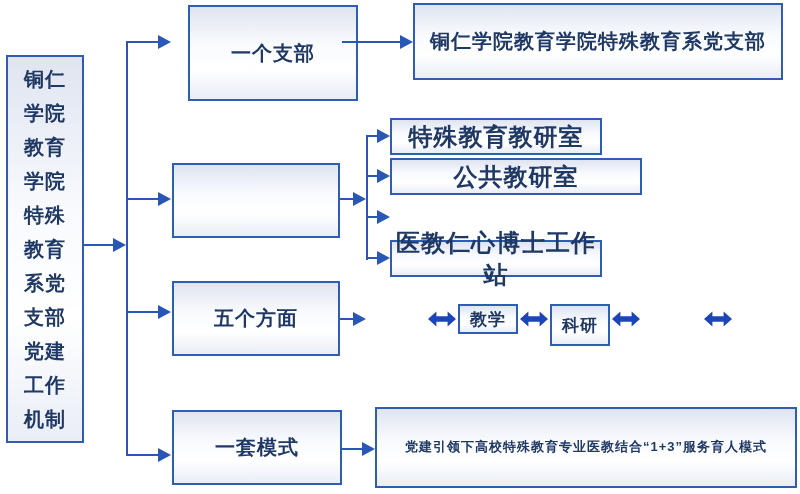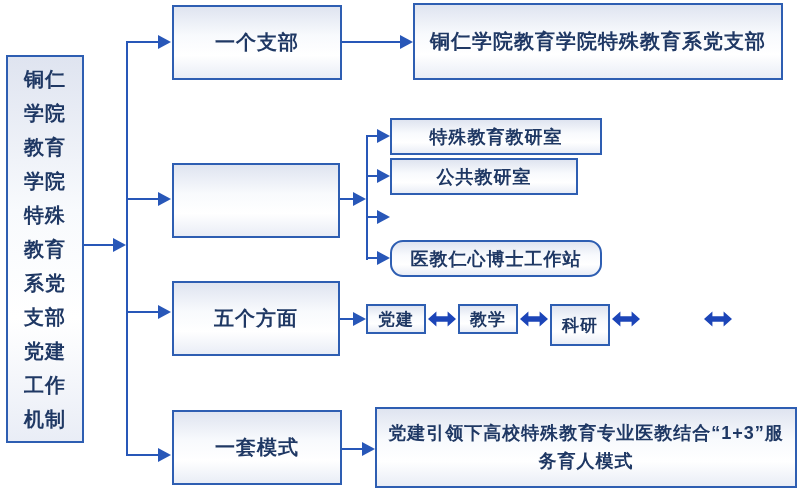--- a/index.html
+++ b/index.html
@@ -17,21 +17,21 @@
   }
   .hline{position:absolute; height:2px; background:var(--connector,#2857b8);}
   .vline{position:absolute; width:2px;  background:var(--connector,#2857b8);}
   .ah{
     position:absolute; width:0; height:0;
     border-top:7px solid transparent; border-bottom:7px solid transparent;
     border-left:13px solid var(--connector,#2857b8);
   }
   .darrow{position:absolute; color:var(--double-arrow,#1c45b8); line-height:0;}
   .root-text{display:inline-block; width:44px; word-break:break-all; line-height:34px; font-size:20px;}
-  .f20{font-size:20px;} .f19{font-size:18px; line-height:1.55;} .f18{font-size:18px;} .f17{font-size:17px;}
+  .f20{font-size:20px;} .f19{font-size:13px; line-height:1.55;} .f18{font-size:24px;} .f17{font-size:17px;}
 </style>
 </head>
 <body>
 
 <div class="stage">
 
   <div class="box" style="left:6px;top:55px;width:78px;height:388px;">
     <span class="root-text">铜仁学院教育学院特殊教育系党支部党建工作机制</span>
   </div>
 
@@ -42,21 +42,21 @@
 
   <div class="hline" style="left:127px;top:41px;width:32px;"></div>
   <div class="ah" style="left:158px;top:35px;"></div>
   <div class="hline" style="left:127px;top:198px;width:32px;"></div>
   <div class="ah" style="left:158px;top:192px;"></div>
   <div class="hline" style="left:127px;top:311px;width:32px;"></div>
   <div class="ah" style="left:158px;top:305px;"></div>
   <div class="hline" style="left:127px;top:454px;width:32px;"></div>
   <div class="ah" style="left:158px;top:448px;"></div>
 
-  <div class="box f20" style="left:172px;top:5px;width:170px;height:75px;">
+  <div class="box f20" style="left:188px;top:5px;width:170px;height:96px;">
     <span>一个支部</span>
   </div>
   <div class="hline" style="left:342px;top:41px;width:60px;"></div>
   <div class="ah" style="left:400px;top:35px;"></div>
   <div class="box f20" style="left:413px;top:3px;width:370px;height:77px;">
     <span>铜仁学院教育学院特殊教育系党支部</span>
   </div>
 
   <div class="box f20" style="left:172px;top:163px;width:168px;height:75px;">
     <span></span>
@@ -66,42 +66,39 @@
   <div class="vline" style="left:366px;top:135px;height:125px;"></div>
 
   <div class="hline" style="left:367px;top:135px;width:11px;"></div>
   <div class="ah" style="left:377px;top:129px;"></div>
   <div class="box f18" style="left:390px;top:118px;width:212px;height:37px;">
     <span>特殊教育教研室</span>
   </div>
 
   <div class="hline" style="left:367px;top:175px;width:11px;"></div>
   <div class="ah" style="left:377px;top:169px;"></div>
-  <div class="box f18" style="left:390px;top:158px;width:188px;height:37px;">
+  <div class="box f18" style="left:390px;top:158px;width:252px;height:37px;">
     <span>公共教研室</span>
   </div>
 
   <div class="hline" style="left:367px;top:216px;width:11px;"></div>
   <div class="ah" style="left:377px;top:210px;"></div>
 
   <div class="hline" style="left:367px;top:257px;width:11px;"></div>
   <div class="ah" style="left:377px;top:251px;"></div>
-  <div class="box f18" style="left:390px;top:240px;width:212px;height:37px;border-radius:13px;">
+  <div class="box f18" style="left:390px;top:240px;width:212px;height:37px;">
     <span>医教仁心博士工作站</span>
   </div>
 
   <div class="box f20" style="left:172px;top:281px;width:168px;height:75px;">
     <span>五个方面</span>
   </div>
   <div class="hline" style="left:340px;top:318px;width:15px;"></div>
   <div class="ah" style="left:353px;top:312px;"></div>
 
-  <div class="box f17" style="left:366px;top:304px;width:60px;height:30px;">
-    <span>党建</span>
-  </div>
   <div class="darrow" style="left:428px;top:311px;">
     <svg width="28" height="16" viewBox="0 0 30 16">
         <polygon points="0,8 9,0 9,5 21,5 21,0 30,8 21,16 21,11 9,11 9,16" fill="currentColor"></polygon>
       </svg>
   </div>
   <div class="box f17" style="left:458px;top:304px;width:60px;height:30px;">
     <span>教学</span>
   </div>
   <div class="darrow" style="left:520px;top:311px;">
     <svg width="28" height="16" viewBox="0 0 30 16">

